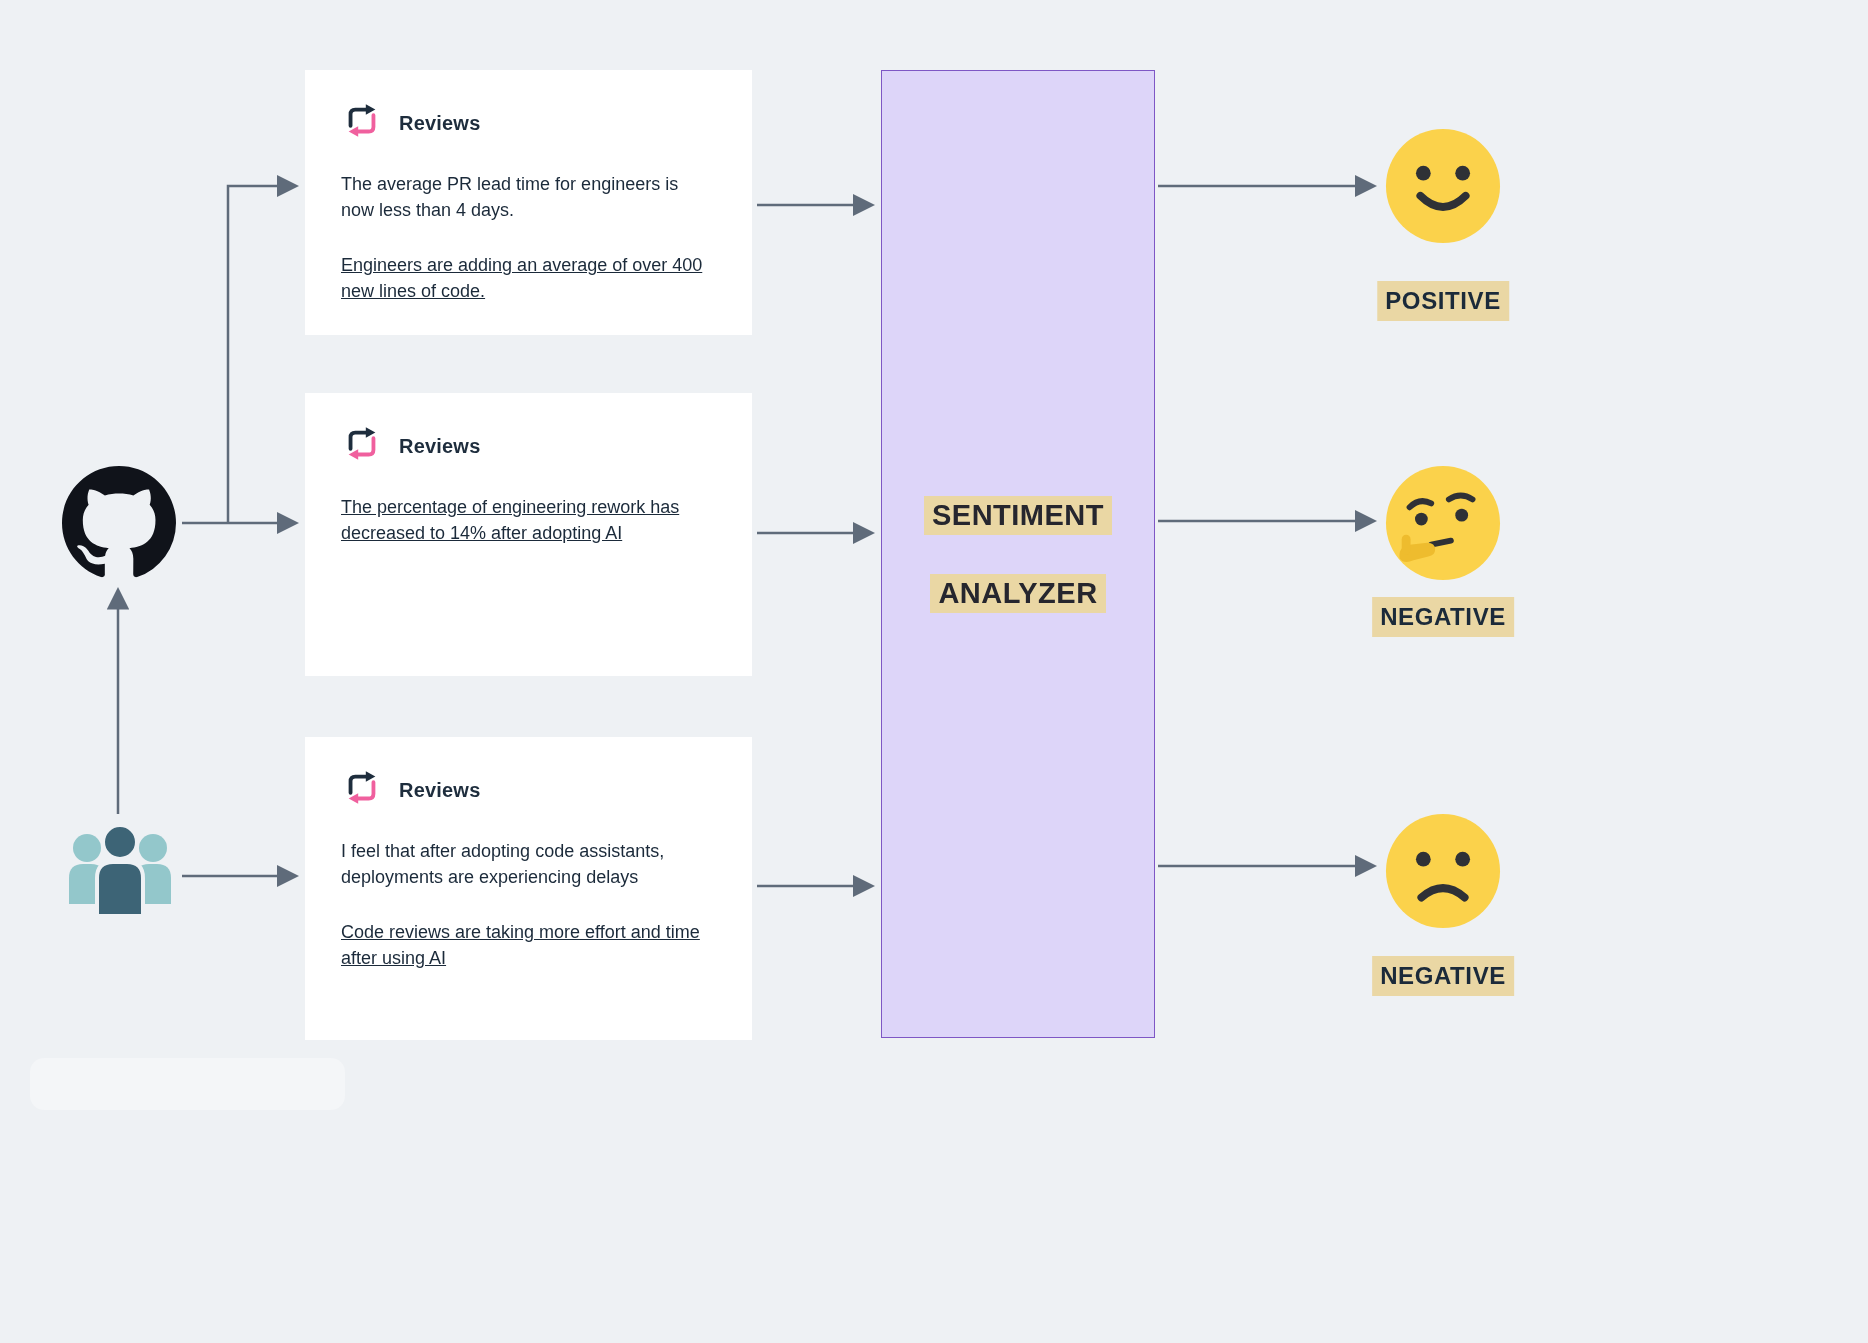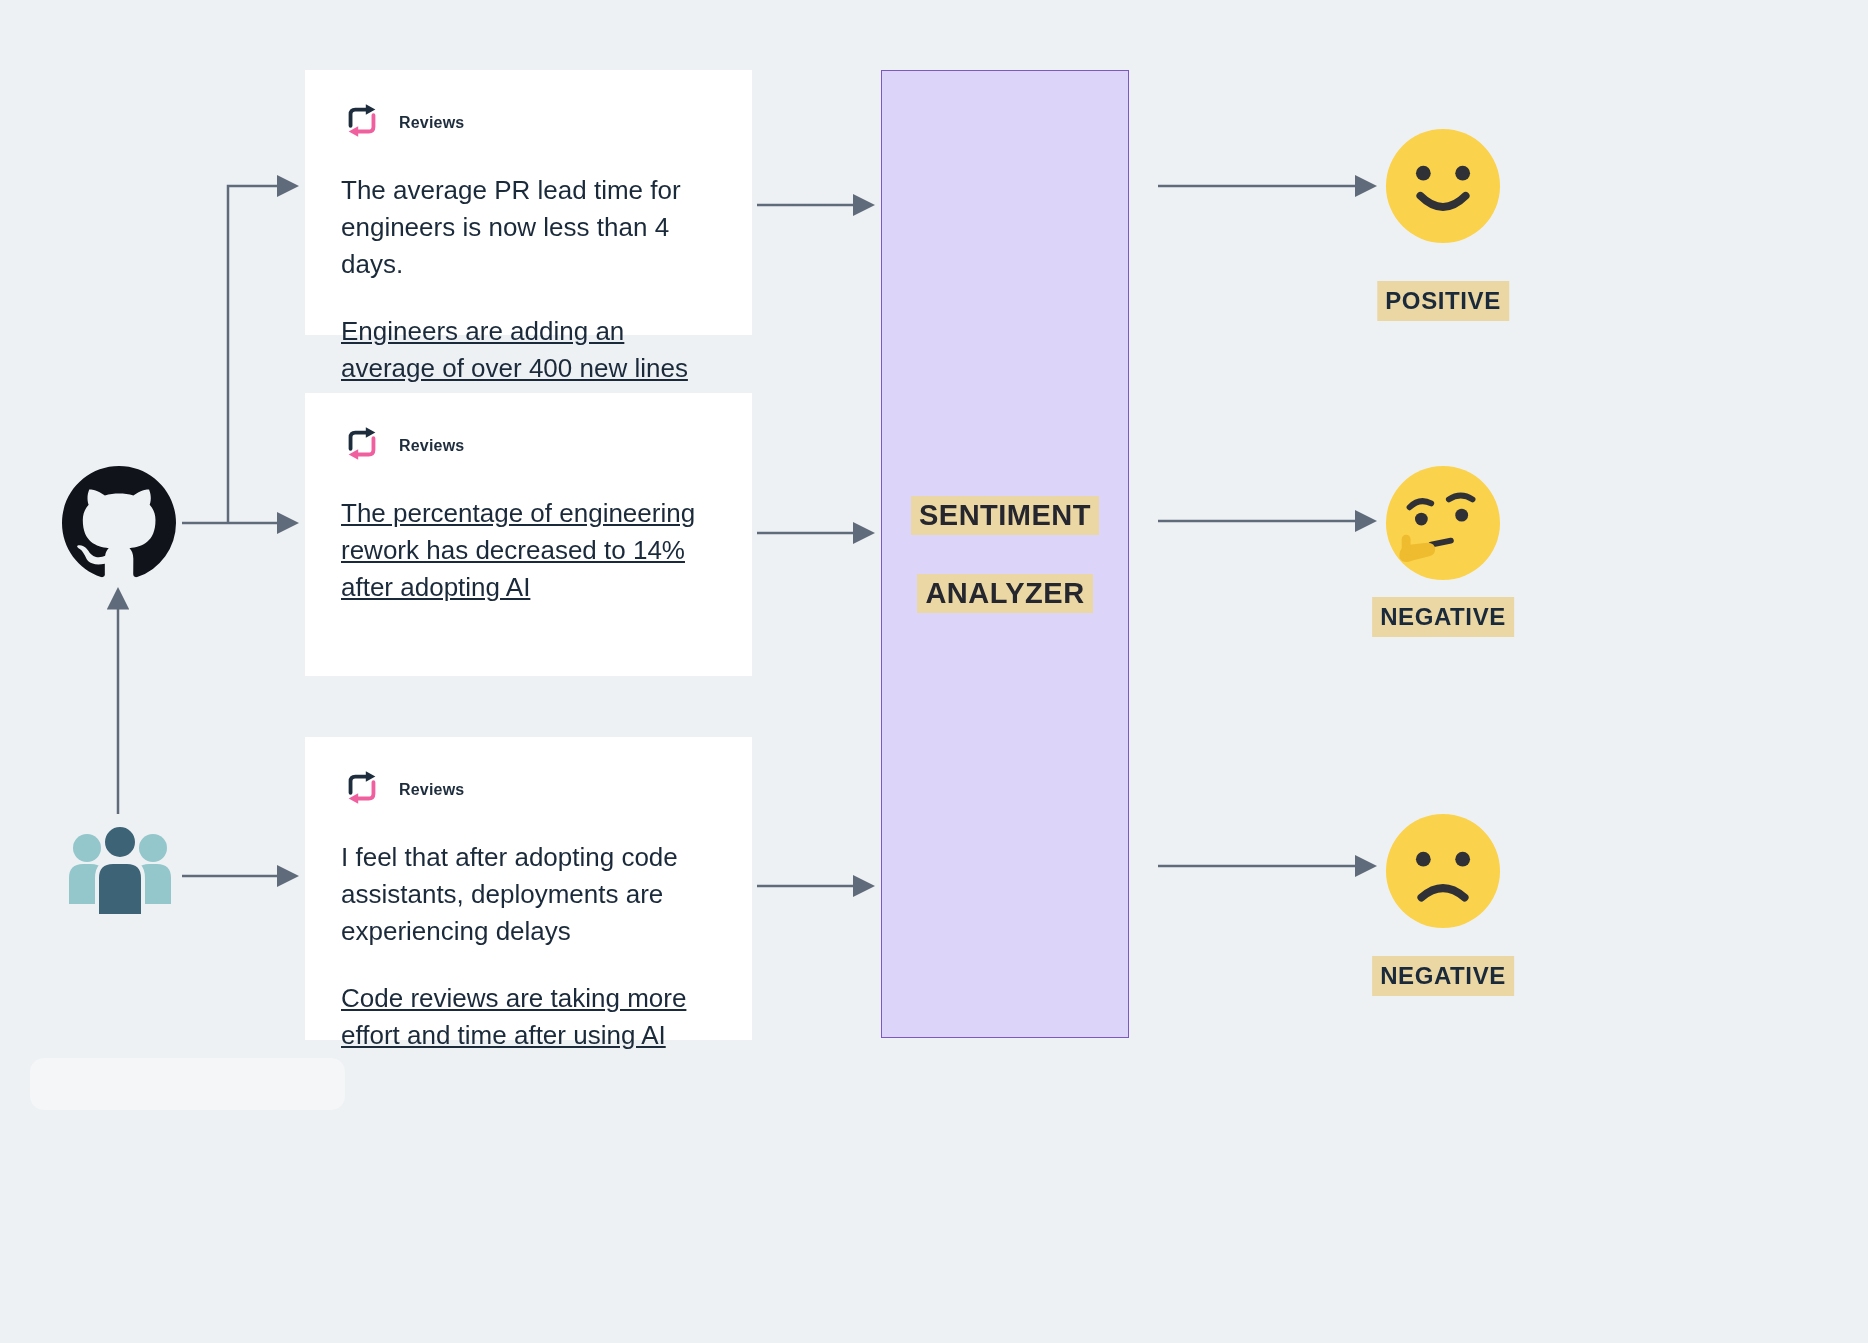--- a/index.html
+++ b/index.html
@@ -27,37 +27,37 @@
     padding:32px 36px;
     box-sizing:border-box;
   }
   .card-header{
     display:flex;
     align-items:center;
     gap:16px;
     margin-bottom:28px;
   }
   .card-title{
-    font-size:16px;
+    font-size:20px;
     font-weight:bold;
     color:#1e2d3d;
     letter-spacing:.2px;
   }
   .card-p{
-    font-size:26px;
+    font-size:18px;
     line-height:1.42;
     color:#1b2a3a;
     margin:0 0 30px 0;
     max-width:392px;
   }
   .card-p:last-child{margin-bottom:0;text-decoration:underline;}
   .analyzer{
     position:absolute;
     left:881px; top:70px;
-    width:248px; height:968px;
+    width:274px; height:968px;
     background:#ddd5f9;
     border:1.5px solid #7e57c5;
     box-sizing:border-box;
     display:flex;
     align-items:center;
     justify-content:center;
   }
   .analyzer-text{
     text-align:center;
     font-size:29px;

